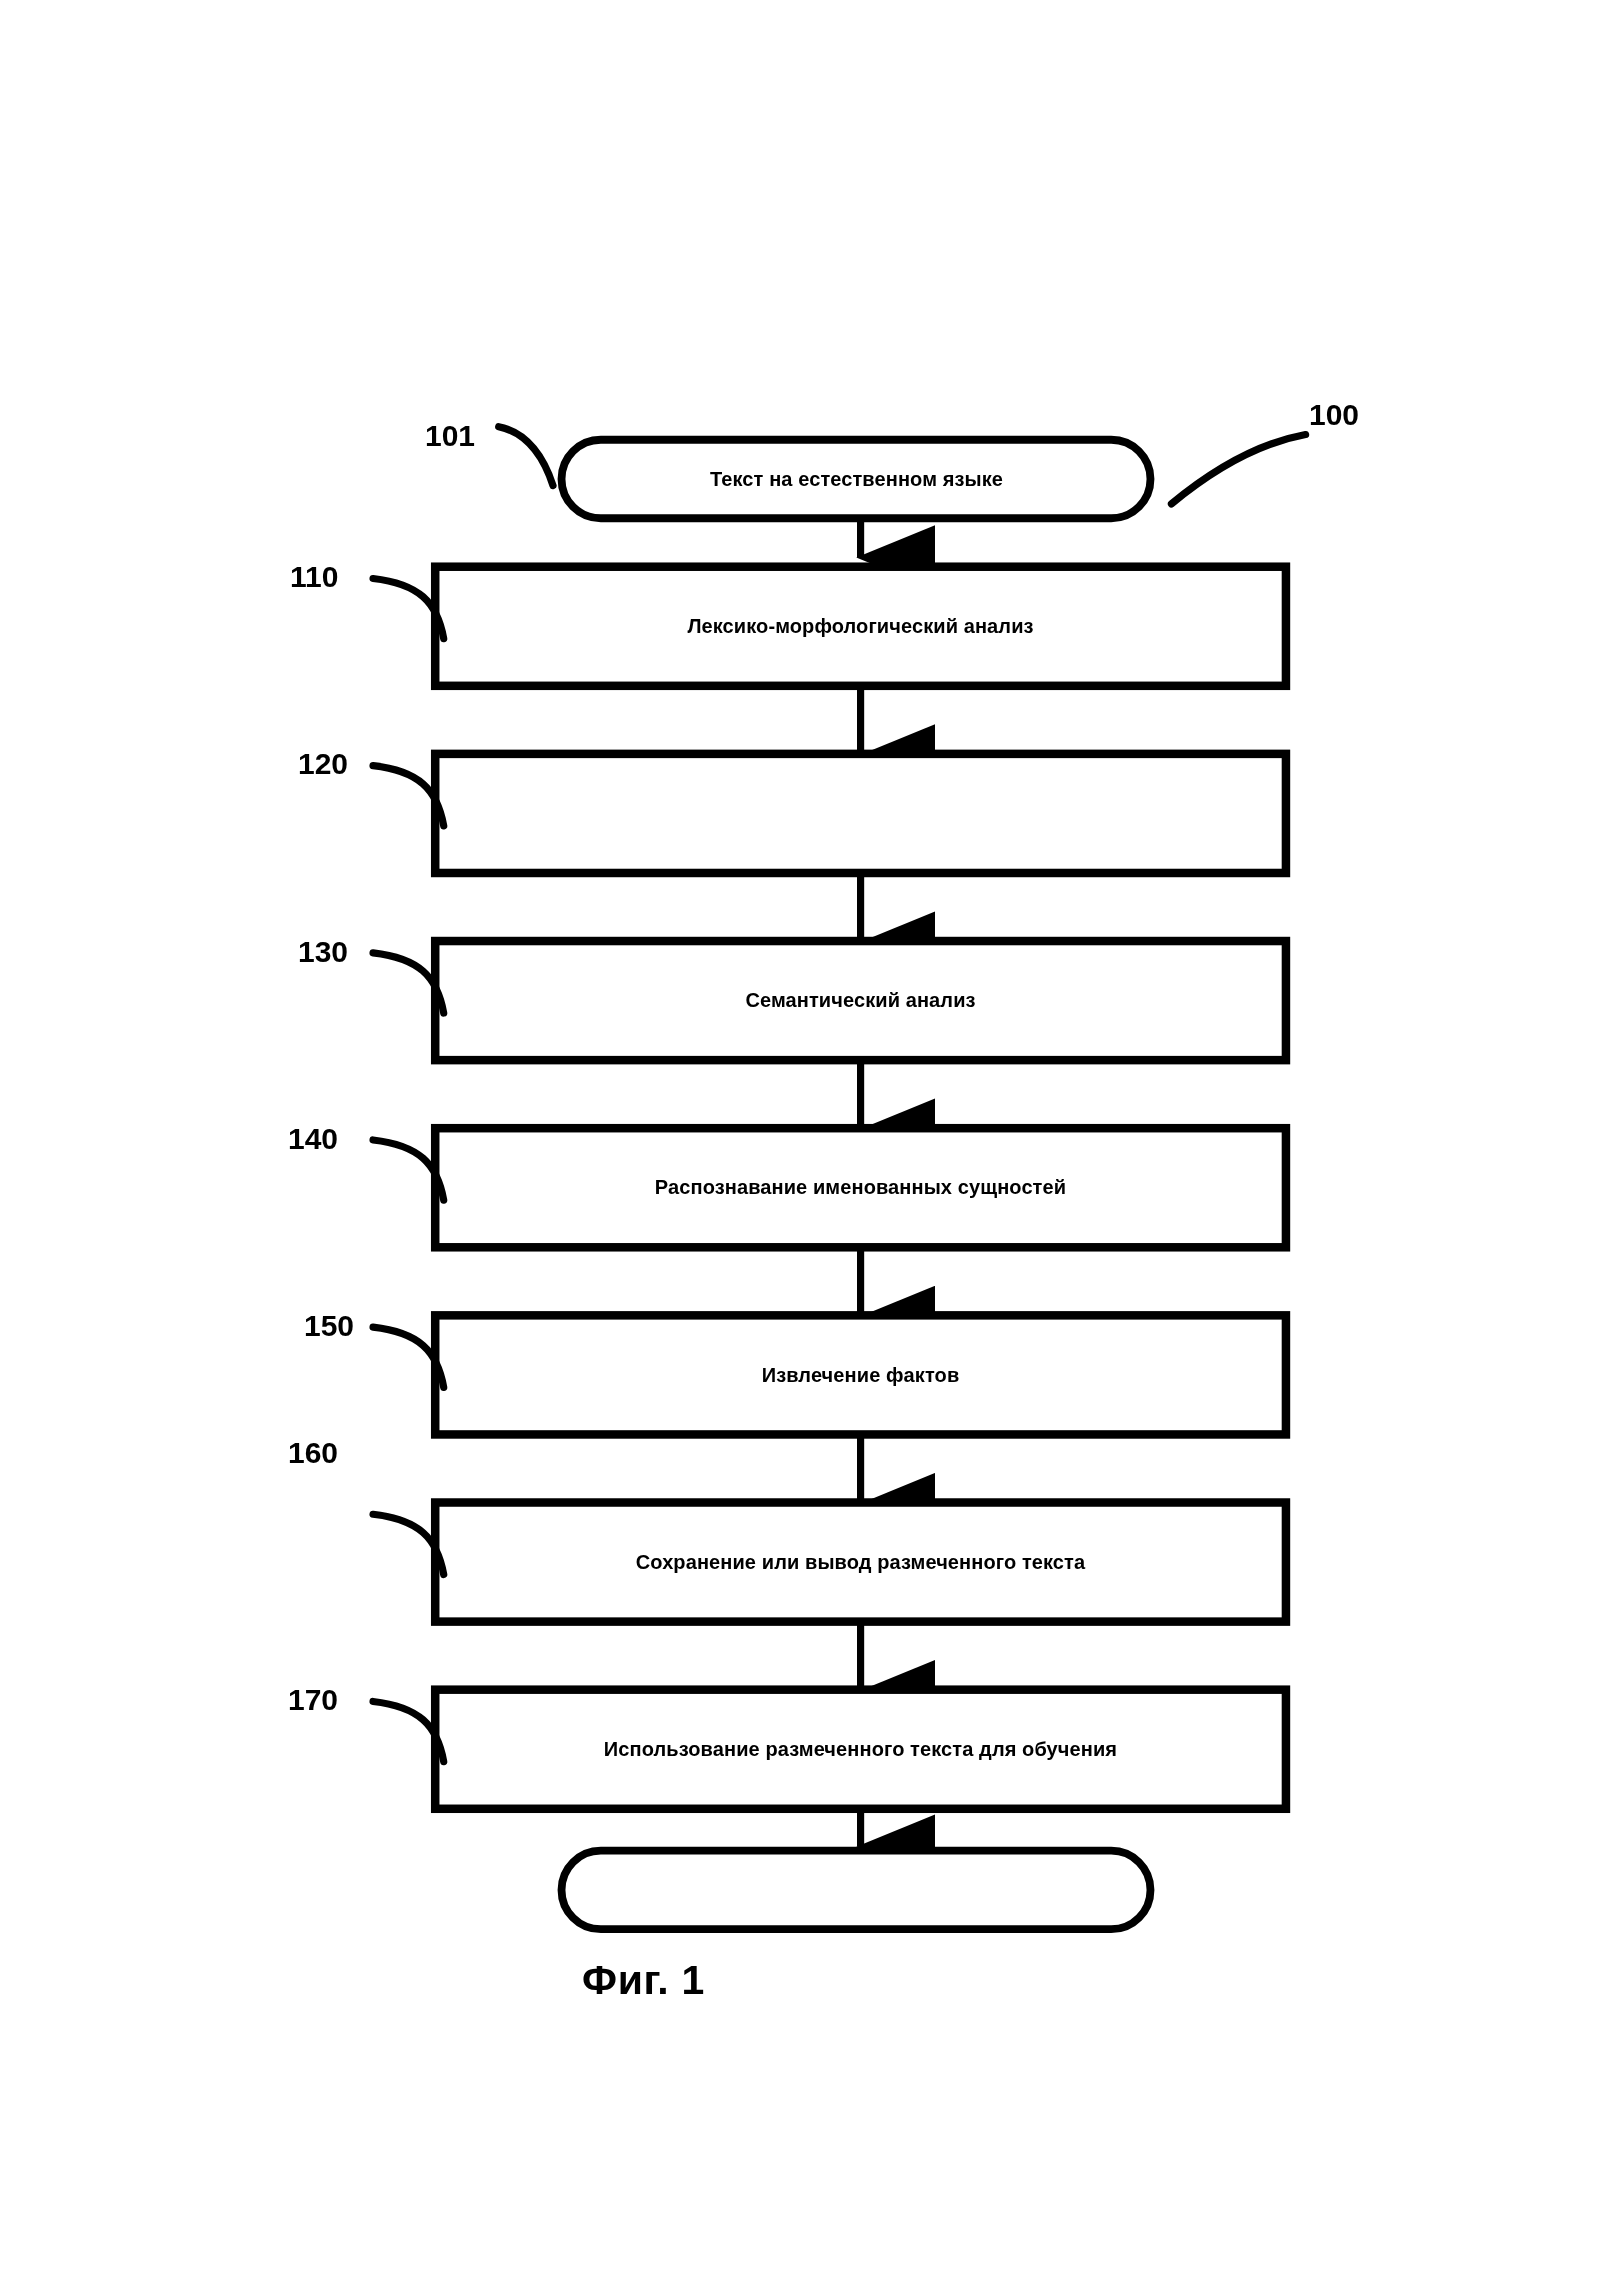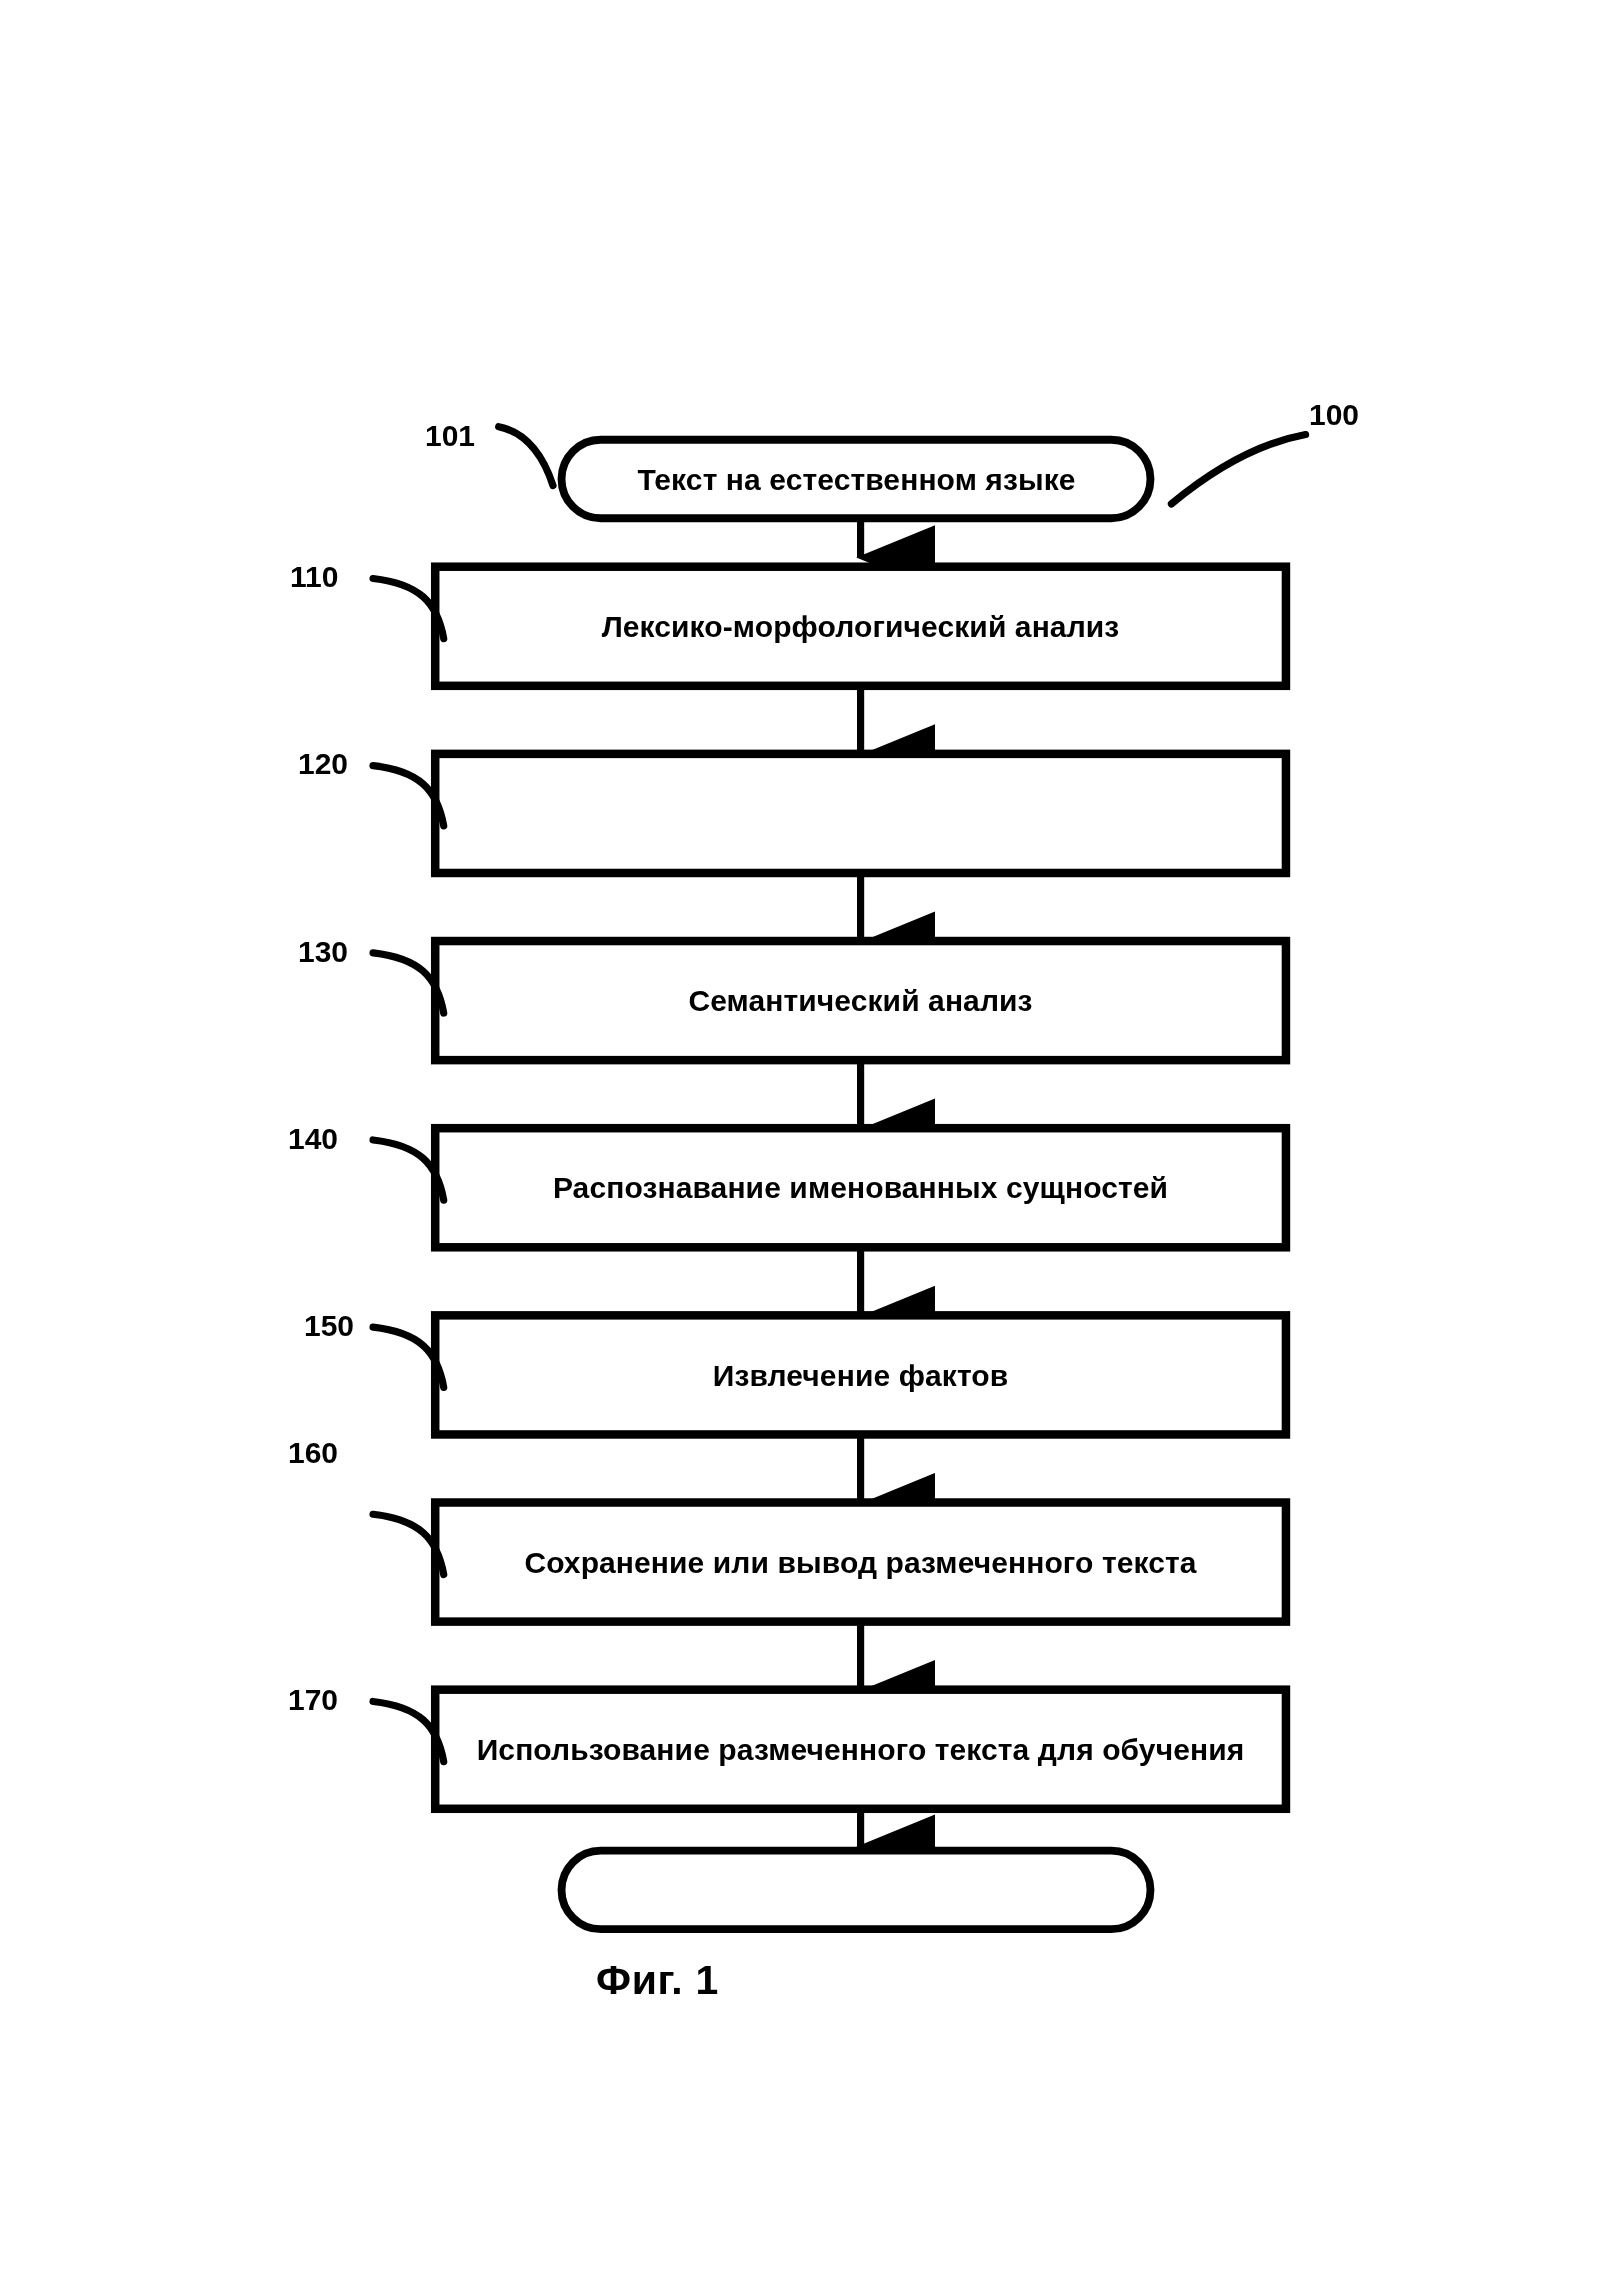--- a/index.html
+++ b/index.html
@@ -34,39 +34,39 @@
 
   
   .node-label {
     position: absolute;
     display: flex;
     align-items: center;
     justify-content: center;
     text-align: center;
     font-family: "Liberation Sans", sans-serif;
     font-weight: 700;
-    font-size: 30px;
+    font-size: 20px;
     letter-spacing: 0.1px;
     color: #000000;
     white-space: nowrap;
     pointer-events: none;
   }
 
   .ref-label {
     position: absolute;
     font-family: "Liberation Sans", sans-serif;
     font-weight: 700;
     font-size: 30px;
     color: #000000;
     white-space: nowrap;
   }
 
   .caption {
     position: absolute;
-    left: 14px;
+    left: 0;
     width: 1287px;
     text-align: center;
     font-family: "Liberation Sans", sans-serif;
     font-weight: 700;
     font-size: 41px;
     letter-spacing: 0.7px;
     color: #000000;
   }
 </style>
 </head>

